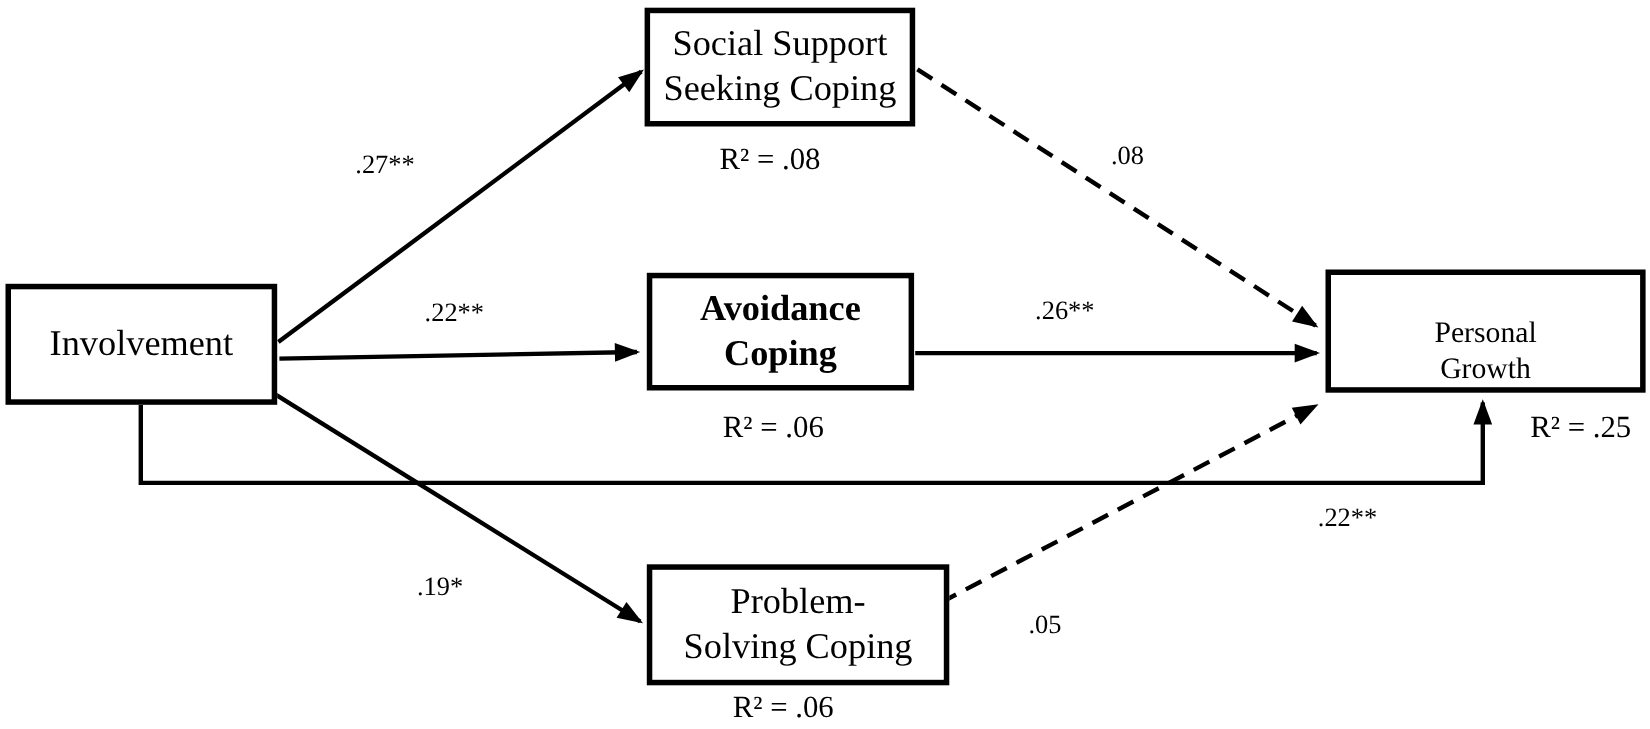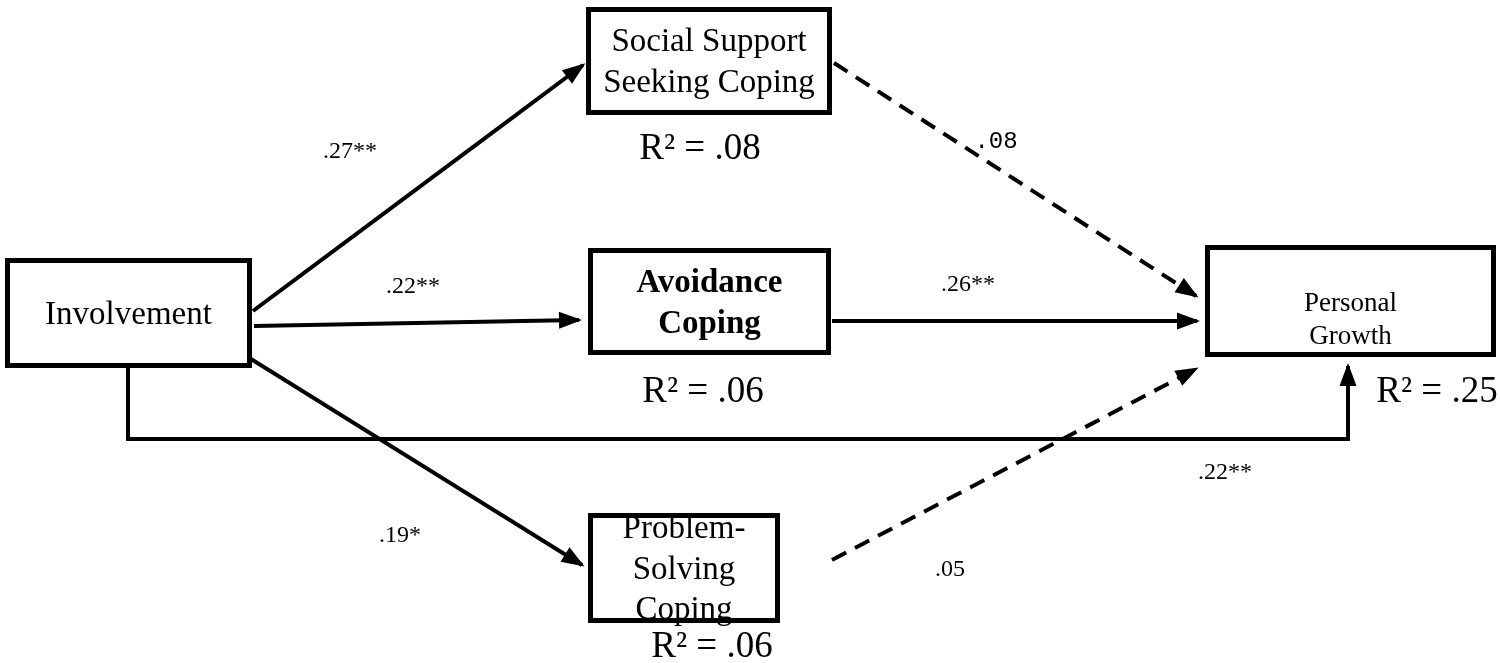--- a/index.html
+++ b/index.html
@@ -33,38 +33,38 @@
     align-items: center;
     justify-content: center;
     text-align: center;
     font-size: 33px;
     line-height: 1.23;
     font-weight: normal;
   }
   .node-leisure   { left: 5px;    top: 258px; width: 247px; height: 110px; }
   .node-social    { left: 586px;  top: 7px;   width: 246px; height: 108px; }
   .node-avoidance { left: 588px;  top: 248px; width: 243px; height: 107px; font-weight: bold; }
-  .node-problem   { left: 588px;  top: 513px; width: 192px; height: 110px; }
+  .node-problem   { left: 588px;  top: 513px; width: 275px; height: 110px; }
   .node-personal  { left: 1205px; top: 245px; width: 291px; height: 112px; font-size: 27px; justify-content: flex-end; }
   .lbl {
     position: absolute;
     transform: translate(-50%, -50%);
     white-space: nowrap;
     font-size: 24px;
     line-height: 1;
   }
-  .r2 { font-size: 37px; }
+  .r2 { font-size: 28px; }
   .r2-social    { left: 700px;  top: 146px; }
   .r2-avoidance { left: 703px;  top: 389px; }
   .r2-problem   { left: 712px;  top: 644px; }
   .r2-personal  { left: 1437px; top: 389px; }
   .coef-leisure-social    { left: 350px;  top: 150px; }
   .coef-leisure-avoidance { left: 413px;  top: 285px; }
   .coef-leisure-problem   { left: 400px;  top: 522px; margin-top: 12px; }
-  .coef-social-growth     { left: 996px; top: 142px; font-family: Liberation Mono, monospace; }
+  .coef-social-growth     { left: 1025px; top: 142px; }
   .coef-avoidance-growth  { left: 968px;  top: 283px; }
   .coef-problem-growth    { left: 950px;  top: 544px; margin-top: 24px; }
   .coef-direct            { left: 1225px; top: 471px; }
   .arrow {
     stroke: #000000;
     stroke-width: 4;
     fill: none;
   }
   .dashed {
     stroke-dasharray: 16 10;

